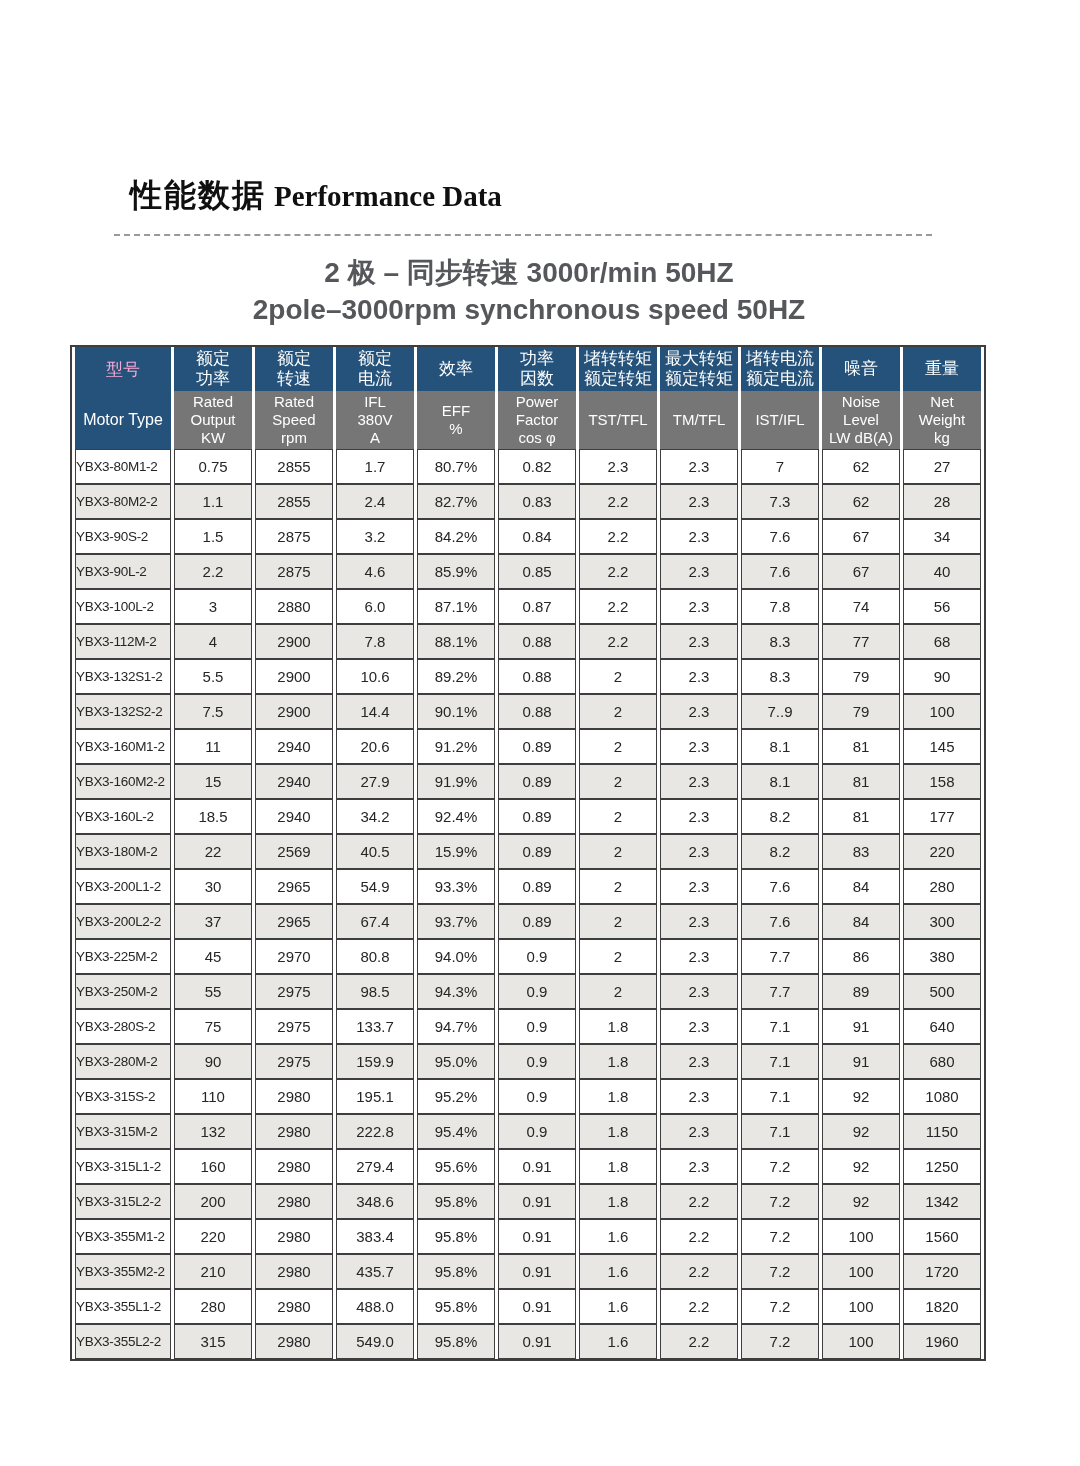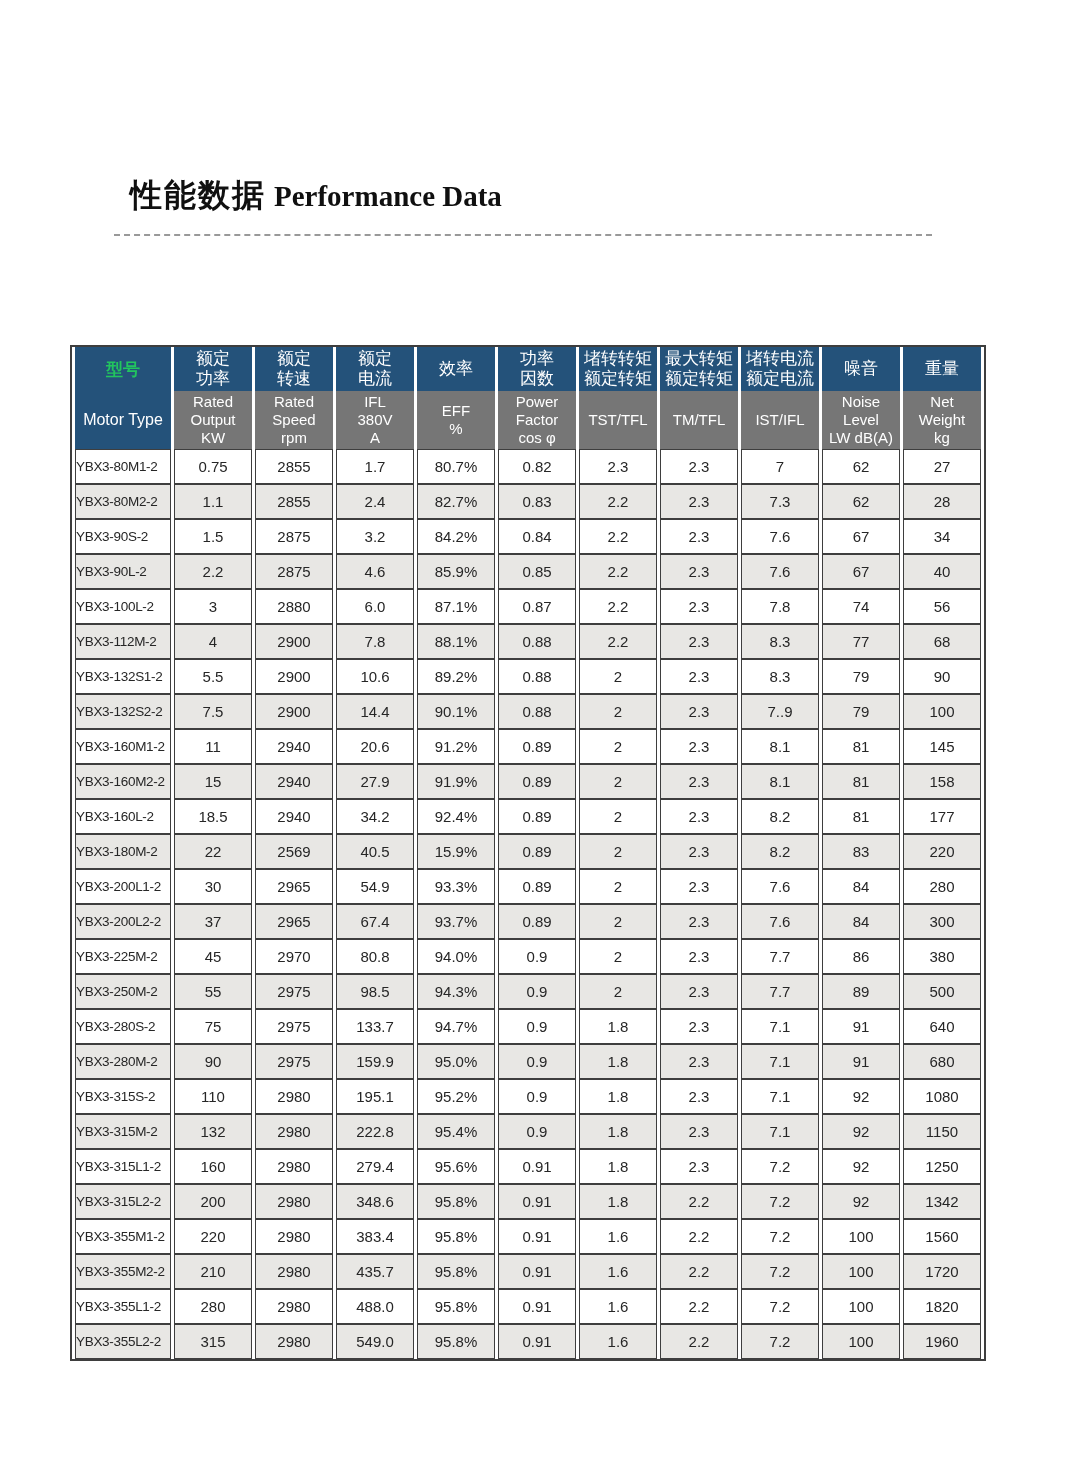--- a/index.html
+++ b/index.html
@@ -21,41 +21,43 @@
   table.perf{position:absolute;left:70px;top:345px;border-collapse:separate;
     border-spacing:3px 0;background:#fff;border:2px solid var(--grid,#3a3a3a);
     table-layout:fixed;}
 
   thead th{font-weight:normal;color:#fff;text-align:center;vertical-align:middle;
     white-space:pre-line;padding:0;}
   thead th.hzh{background:var(--header-blue,#24527a);height:44px;font-size:17px;line-height:20px;}
   thead th.hen{background:var(--header-gray,#767676);height:58px;font-size:15px;line-height:18px;}
   thead th.model-head{background:var(--header-blue,#24527a);padding:0;}
   .mh-zh{height:44px;display:flex;align-items:center;justify-content:center;
-    color:#22c55e;font-size:17px;font-weight:bold;}
+    color:#f9a8d4;font-size:17px;}
   .mh-en{height:58px;display:flex;align-items:center;justify-content:center;
     color:#ffffff;font-size:16px;}
 
   tbody td{border:1px solid var(--grid,#3e3e3e);height:33px;font-size:15px;
     color:#262626;text-align:center;padding:0;background:#fff;}
   tbody td.model{text-align:left;padding-left:0;font-size:13.5px;letter-spacing:-0.3px;}
   tbody tr:nth-child(even) td{background:var(--row-alt,#e8e7e4);}
 </style>
 </head>
 <body>
 
 <div class="page">
 
   <div class="title-block">
     <span class="title-zh">性能数据</span><span class="title-en">Performance Data</span>
   </div>
 
   <div class="dashed"></div>
 
   <div class="subtitle">
+    <span>2 极 – 同步转速 3000r/min 50HZ</span>
+    <span>2pole–3000rpm synchronous speed 50HZ</span>
   </div>
 
   <table class="perf">
     <colgroup>
         <col style="width: 96px;">
         <col style="width: 78px;">
         <col style="width: 78px;">
         <col style="width: 78px;">
         <col style="width: 78px;">
         <col style="width: 78px;">

